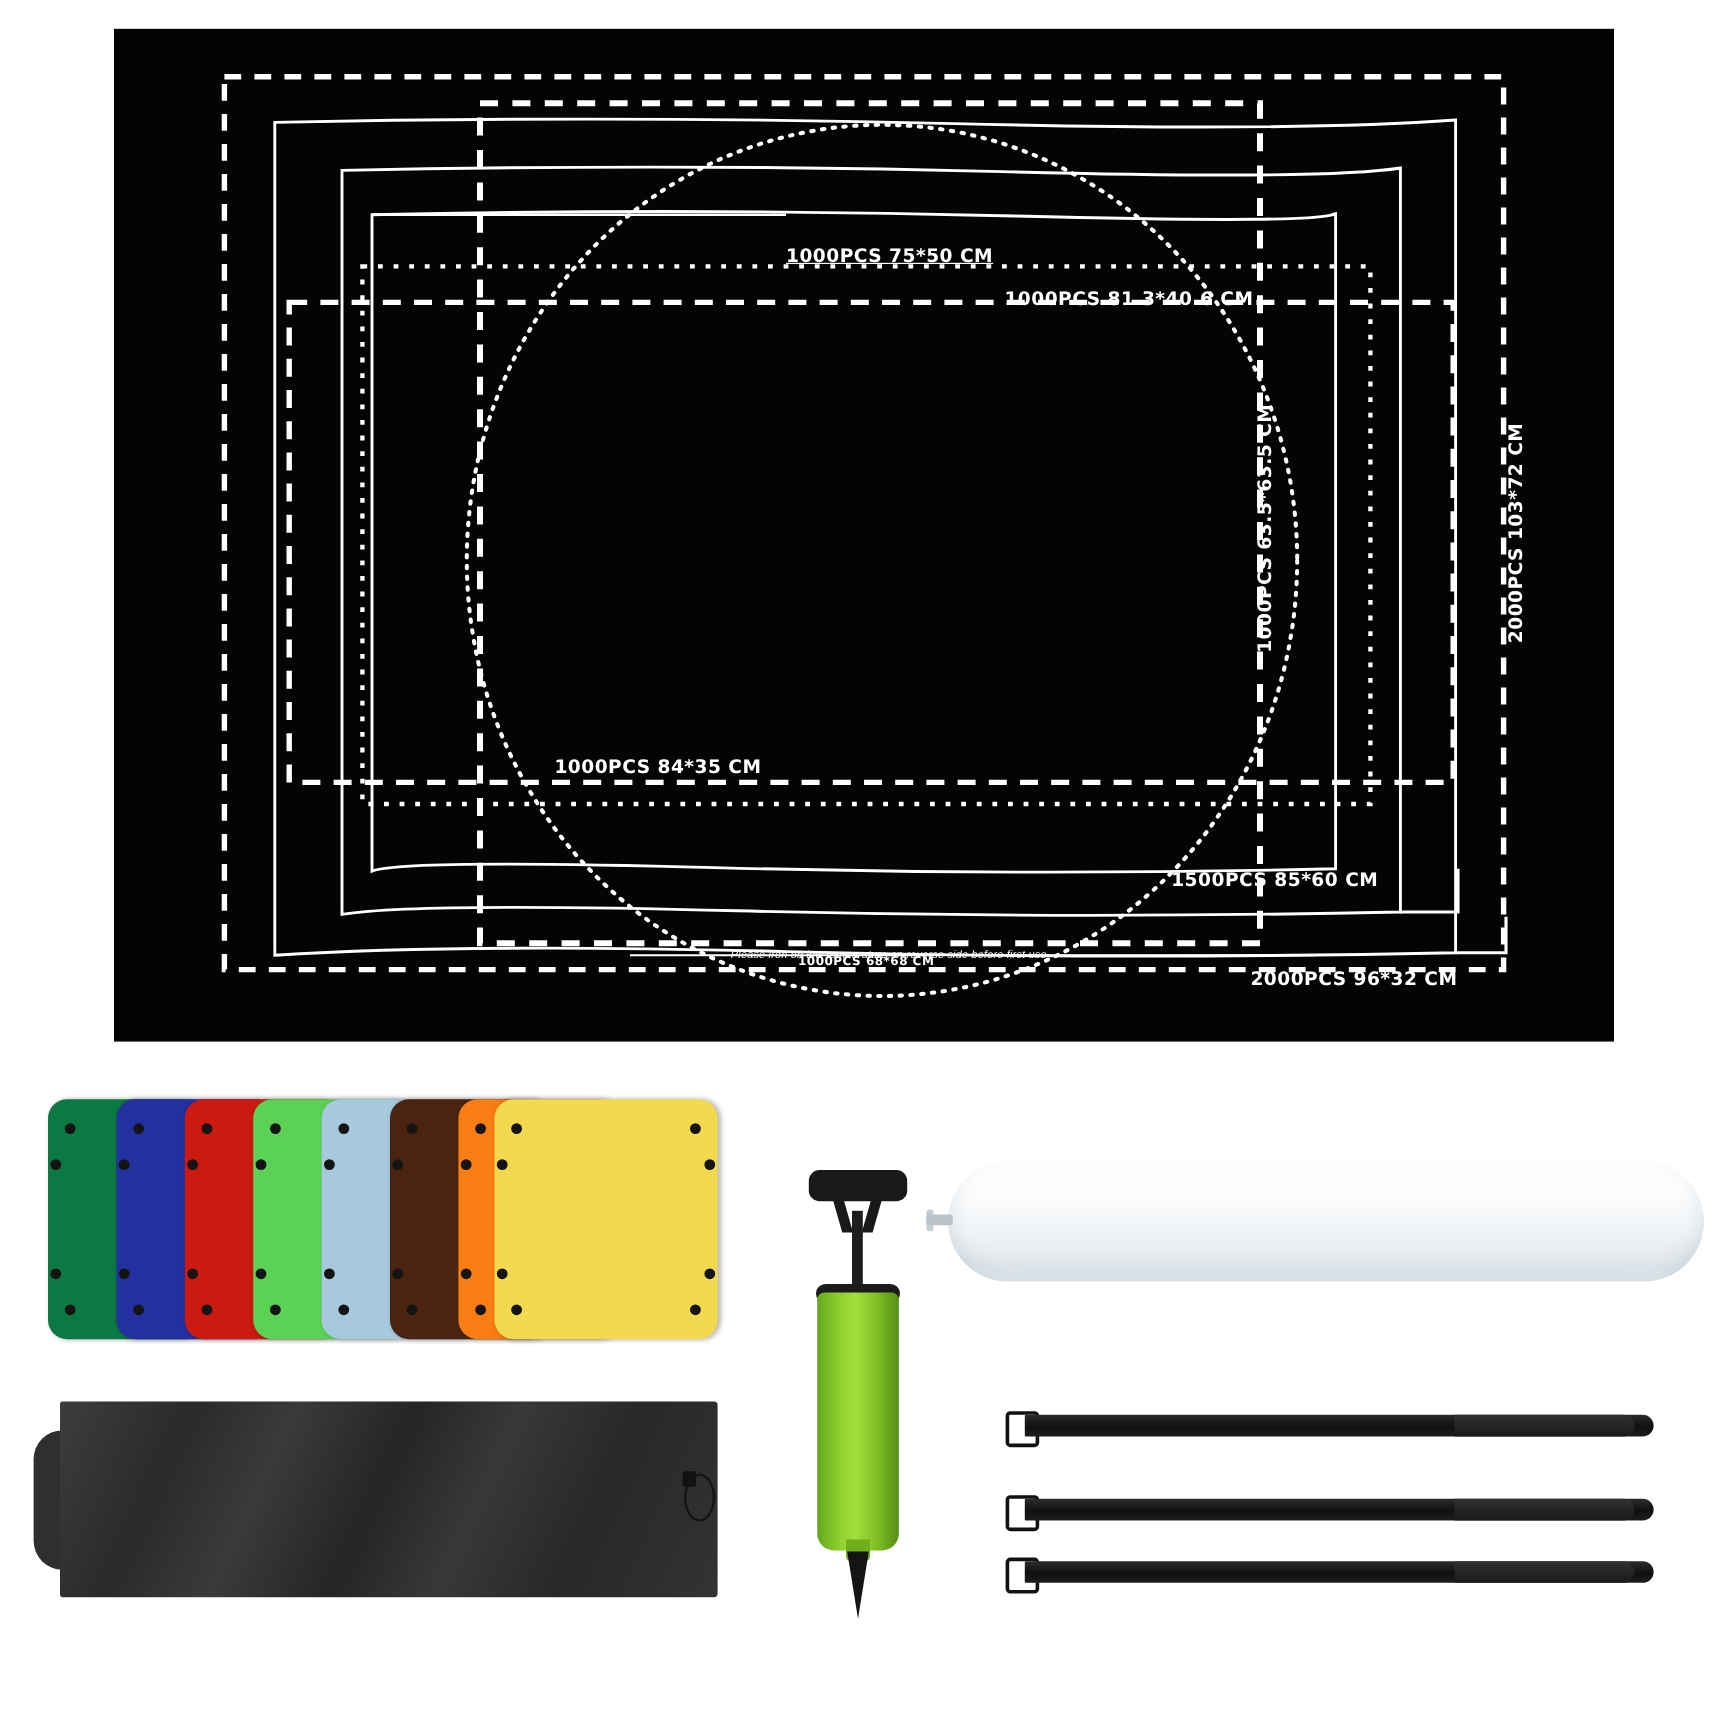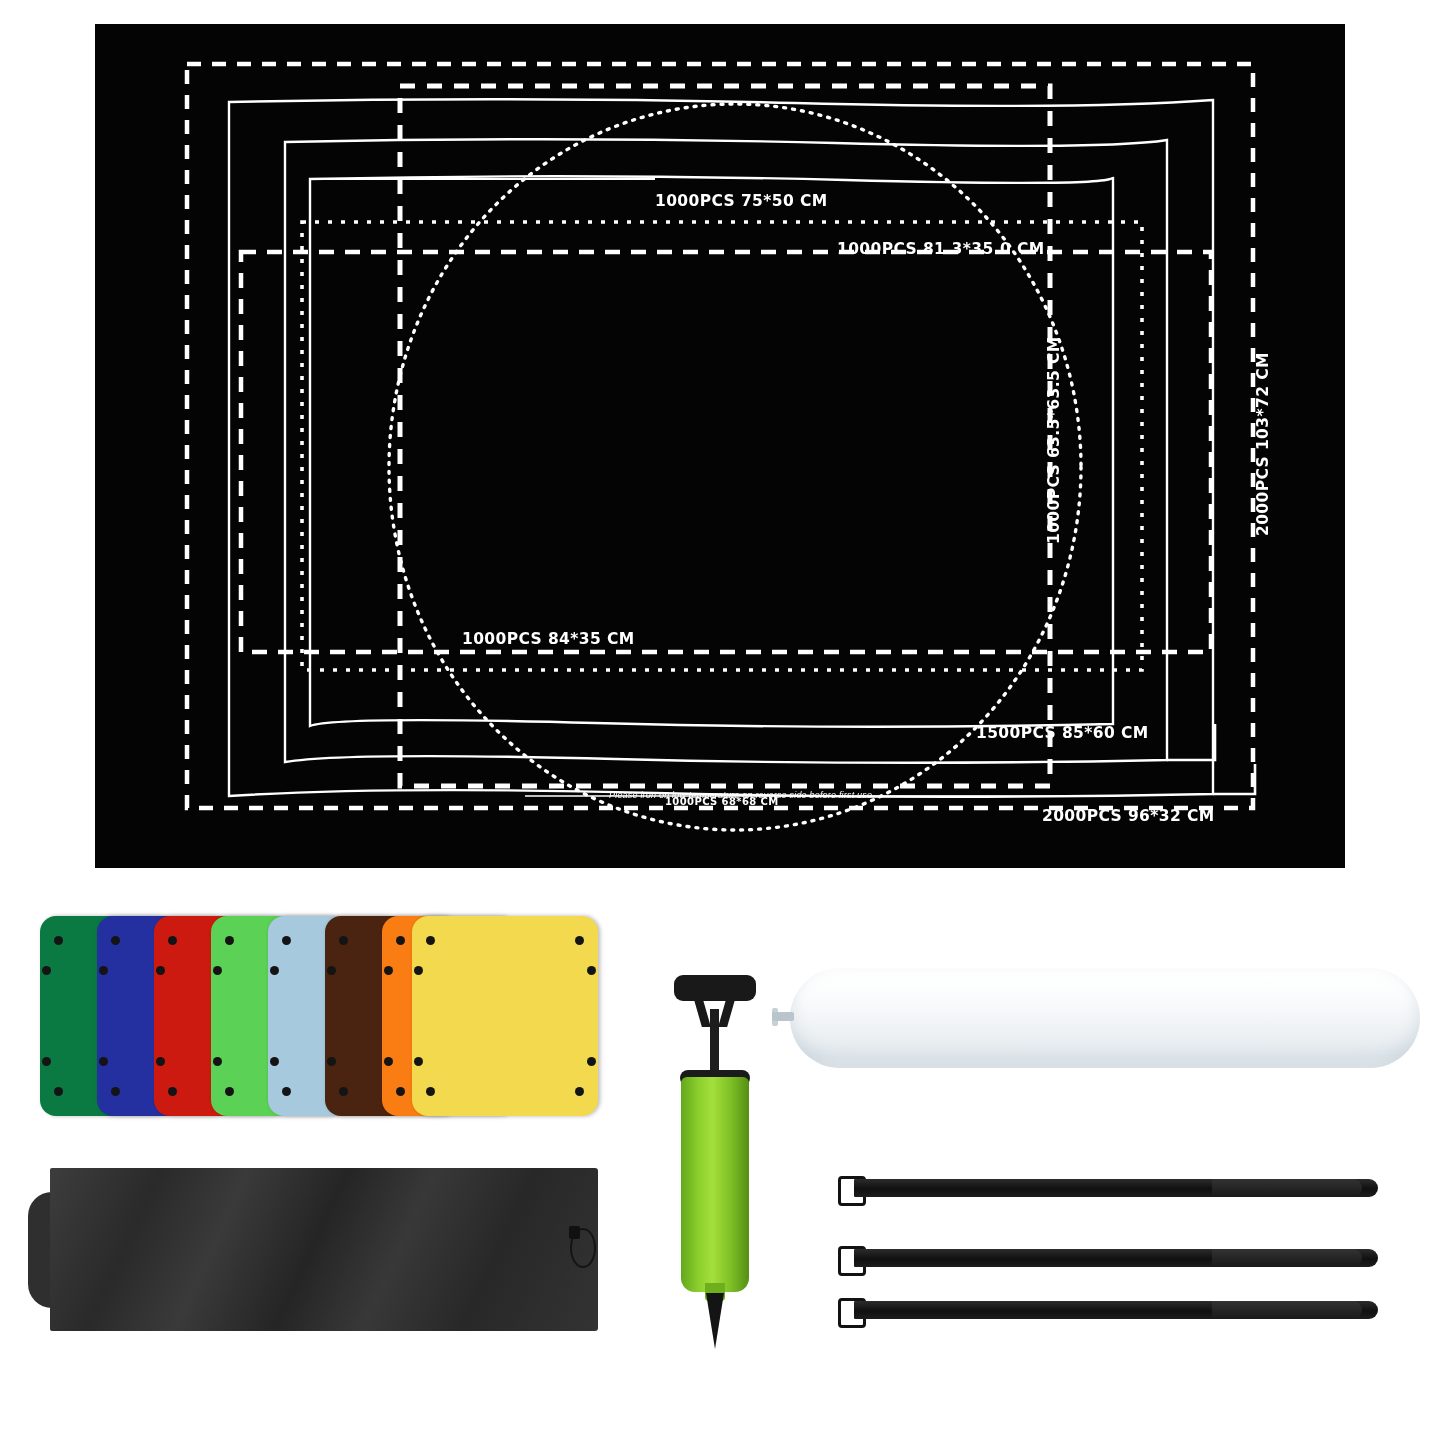--- a/index.html
+++ b/index.html
@@ -105,23 +105,23 @@
     <rect x="207" y="198" width="840" height="448" fill="none" stroke="#ffffff" stroke-width="3.6" stroke-dasharray="4 9"></rect>
 
     <ellipse cx="640" cy="443" rx="346" ry="363" fill="none" stroke="#ffffff" stroke-width="3.4" stroke-dasharray="2 7" stroke-linecap="round"></ellipse>
 
     <path d="M215 155 L560 155" stroke="#ffffff" stroke-width="2.2" fill="none"></path>
     <path d="M1072 736 L1120 736 L1120 700" stroke="#ffffff" stroke-width="2.6" fill="none"></path>
     <path d="M1118 770 L1160 770 L1160 740" stroke="#ffffff" stroke-width="2.6" fill="none"></path>
     <path d="M430 772 L1000 772" stroke="#ffffff" stroke-width="1.6" fill="none"></path>
   </svg>
 
-  <div class="mat-label" style="left:560px;top:168px;">1000PCS  75*50 CM</div>
-
-  <div class="mat-label" style="left:742px;top:216px;">1000PCS  81.3*35.0 CM</div>
+  <div class="mat-label" style="left:560px;top:180px;text-decoration:underline;">1000PCS  75*50 CM</div>
+
+  <div class="mat-label" style="left:742px;top:216px;">1000PCS  81.3*40.6 CM</div>
 
   <div class="mat-label" style="left:367px;top:606px;">1000PCS  84*35 CM</div>
 
   <div class="mat-label" style="left:881px;top:700px;">1500PCS  85*60 CM</div>
 
   <div class="mat-label" style="left:570px;top:772px;font-size:10px;">1000PCS 68*68 CM</div>
 
   <div class="mat-label" style="left:947px;top:783px;">2000PCS  96*32 CM</div>
 
   <div class="mat-label rot-cw" style="left:950px;top:520px;">1000PCS  63.5*63.5 CM</div>

